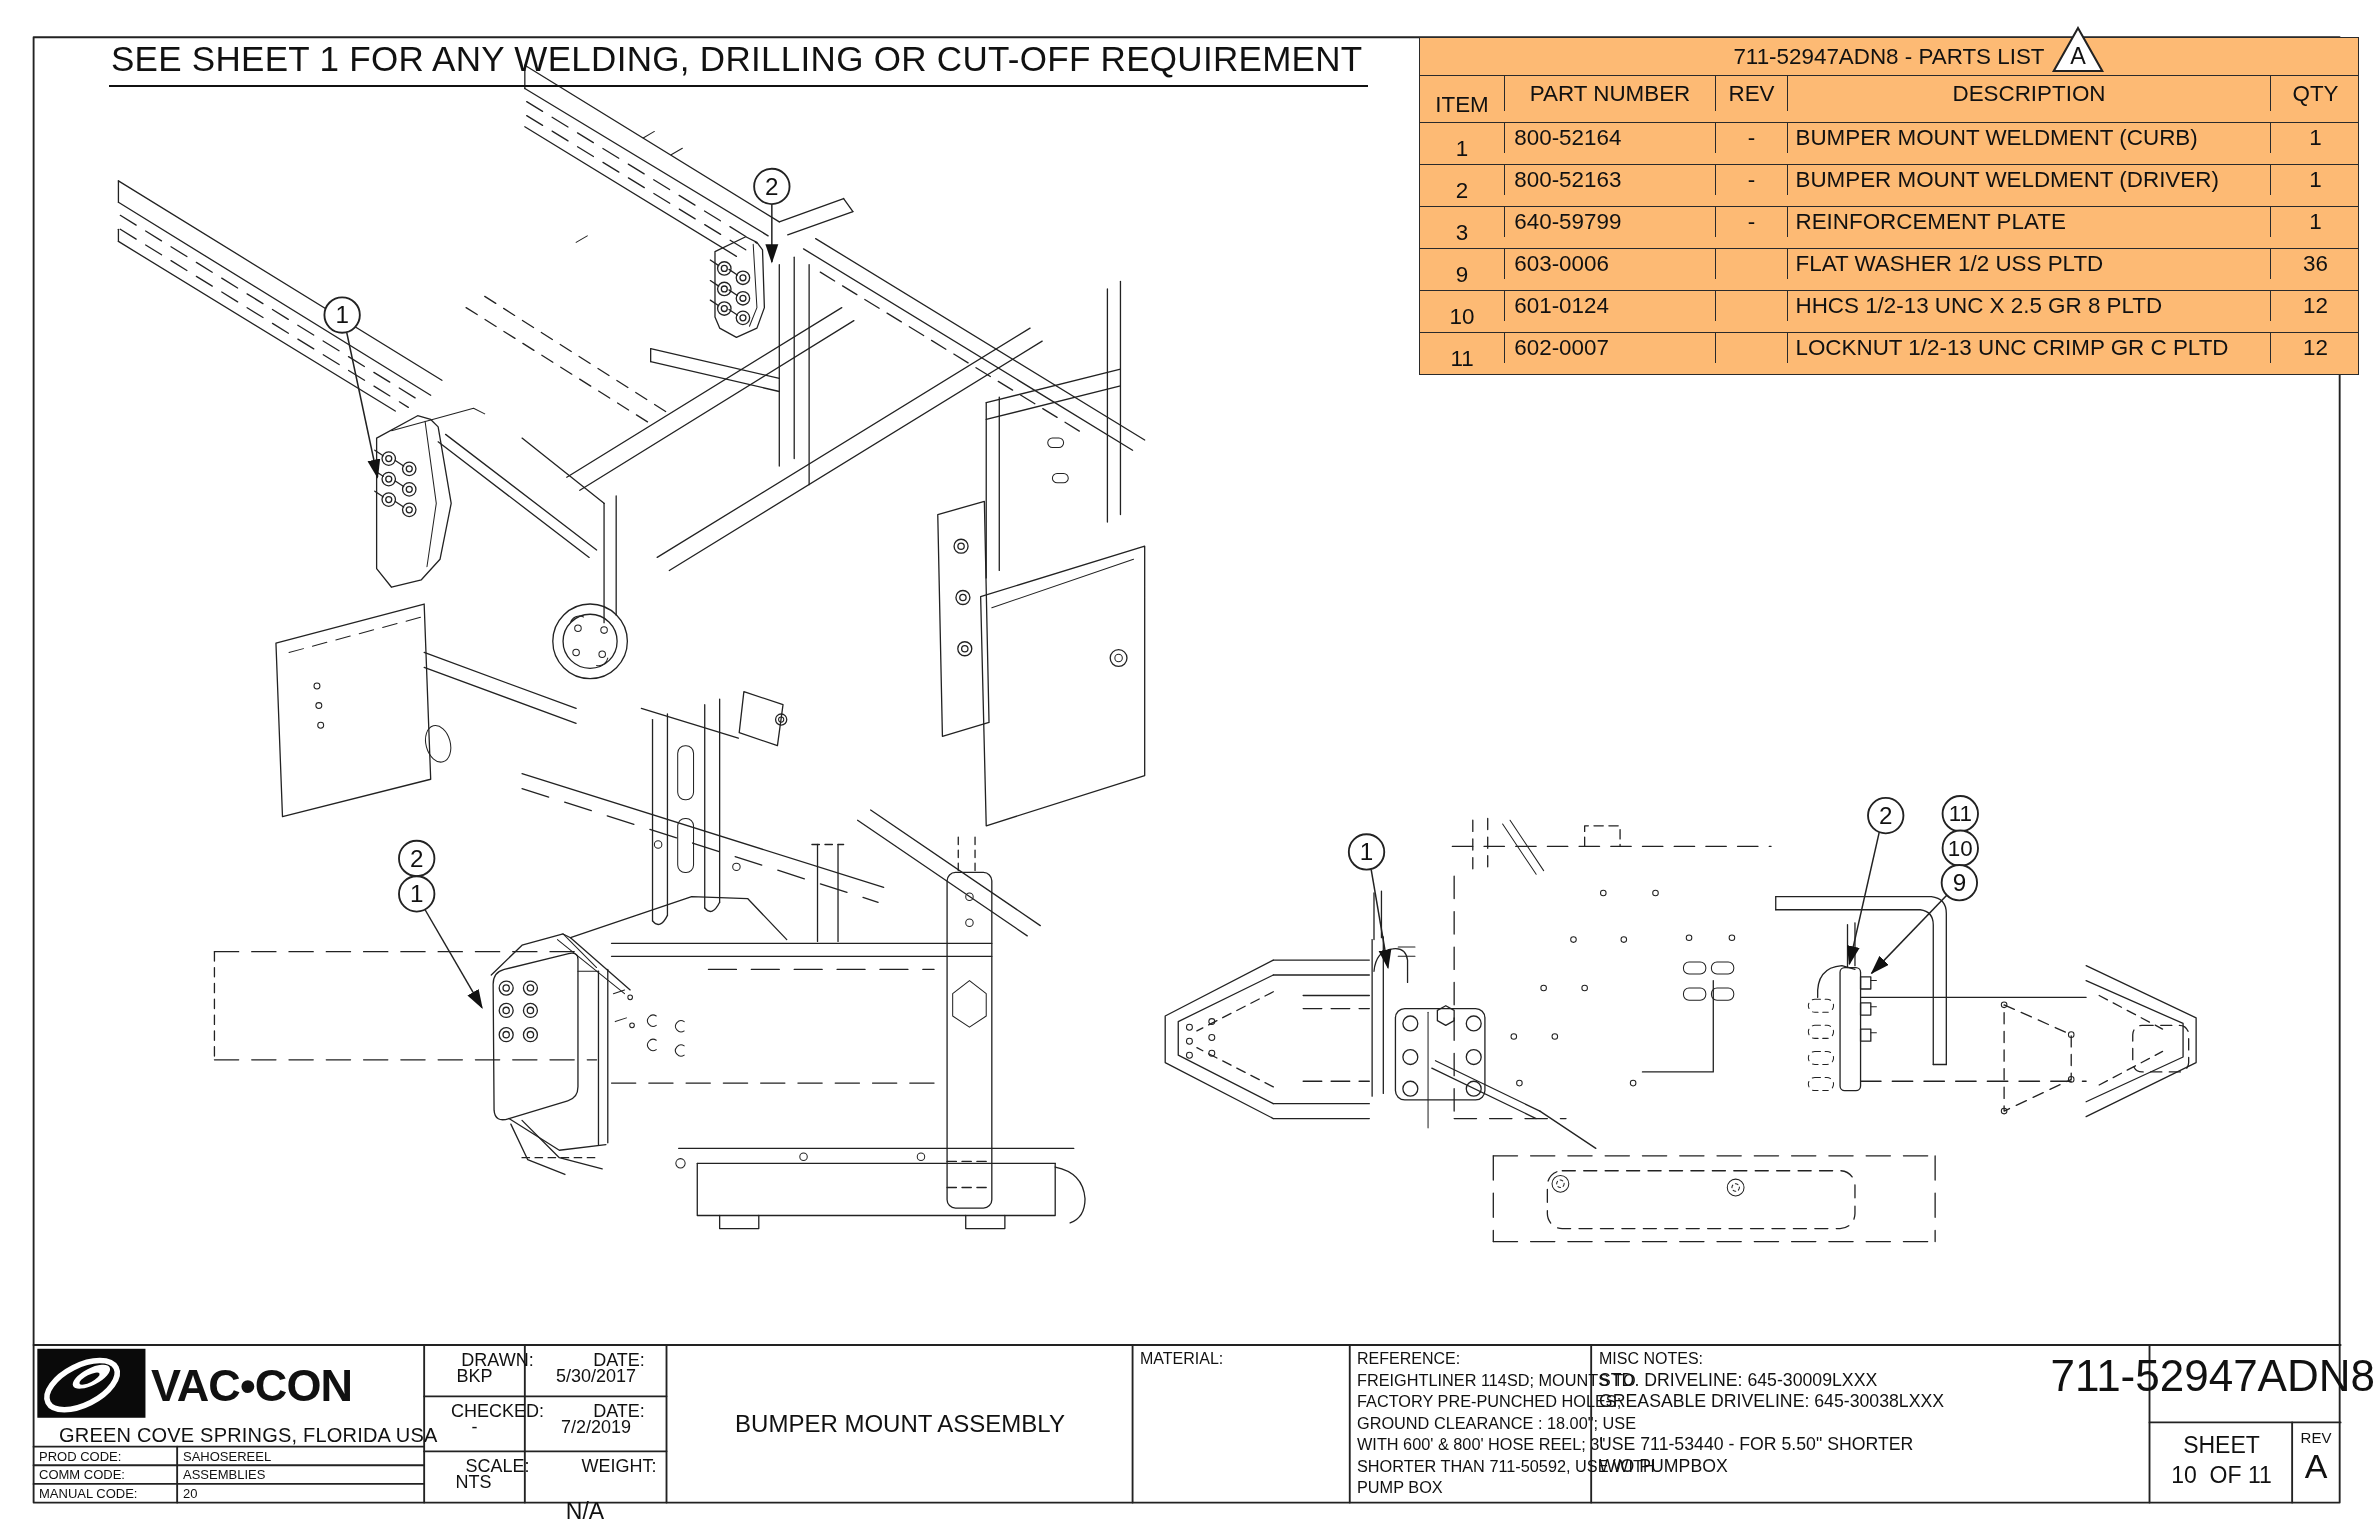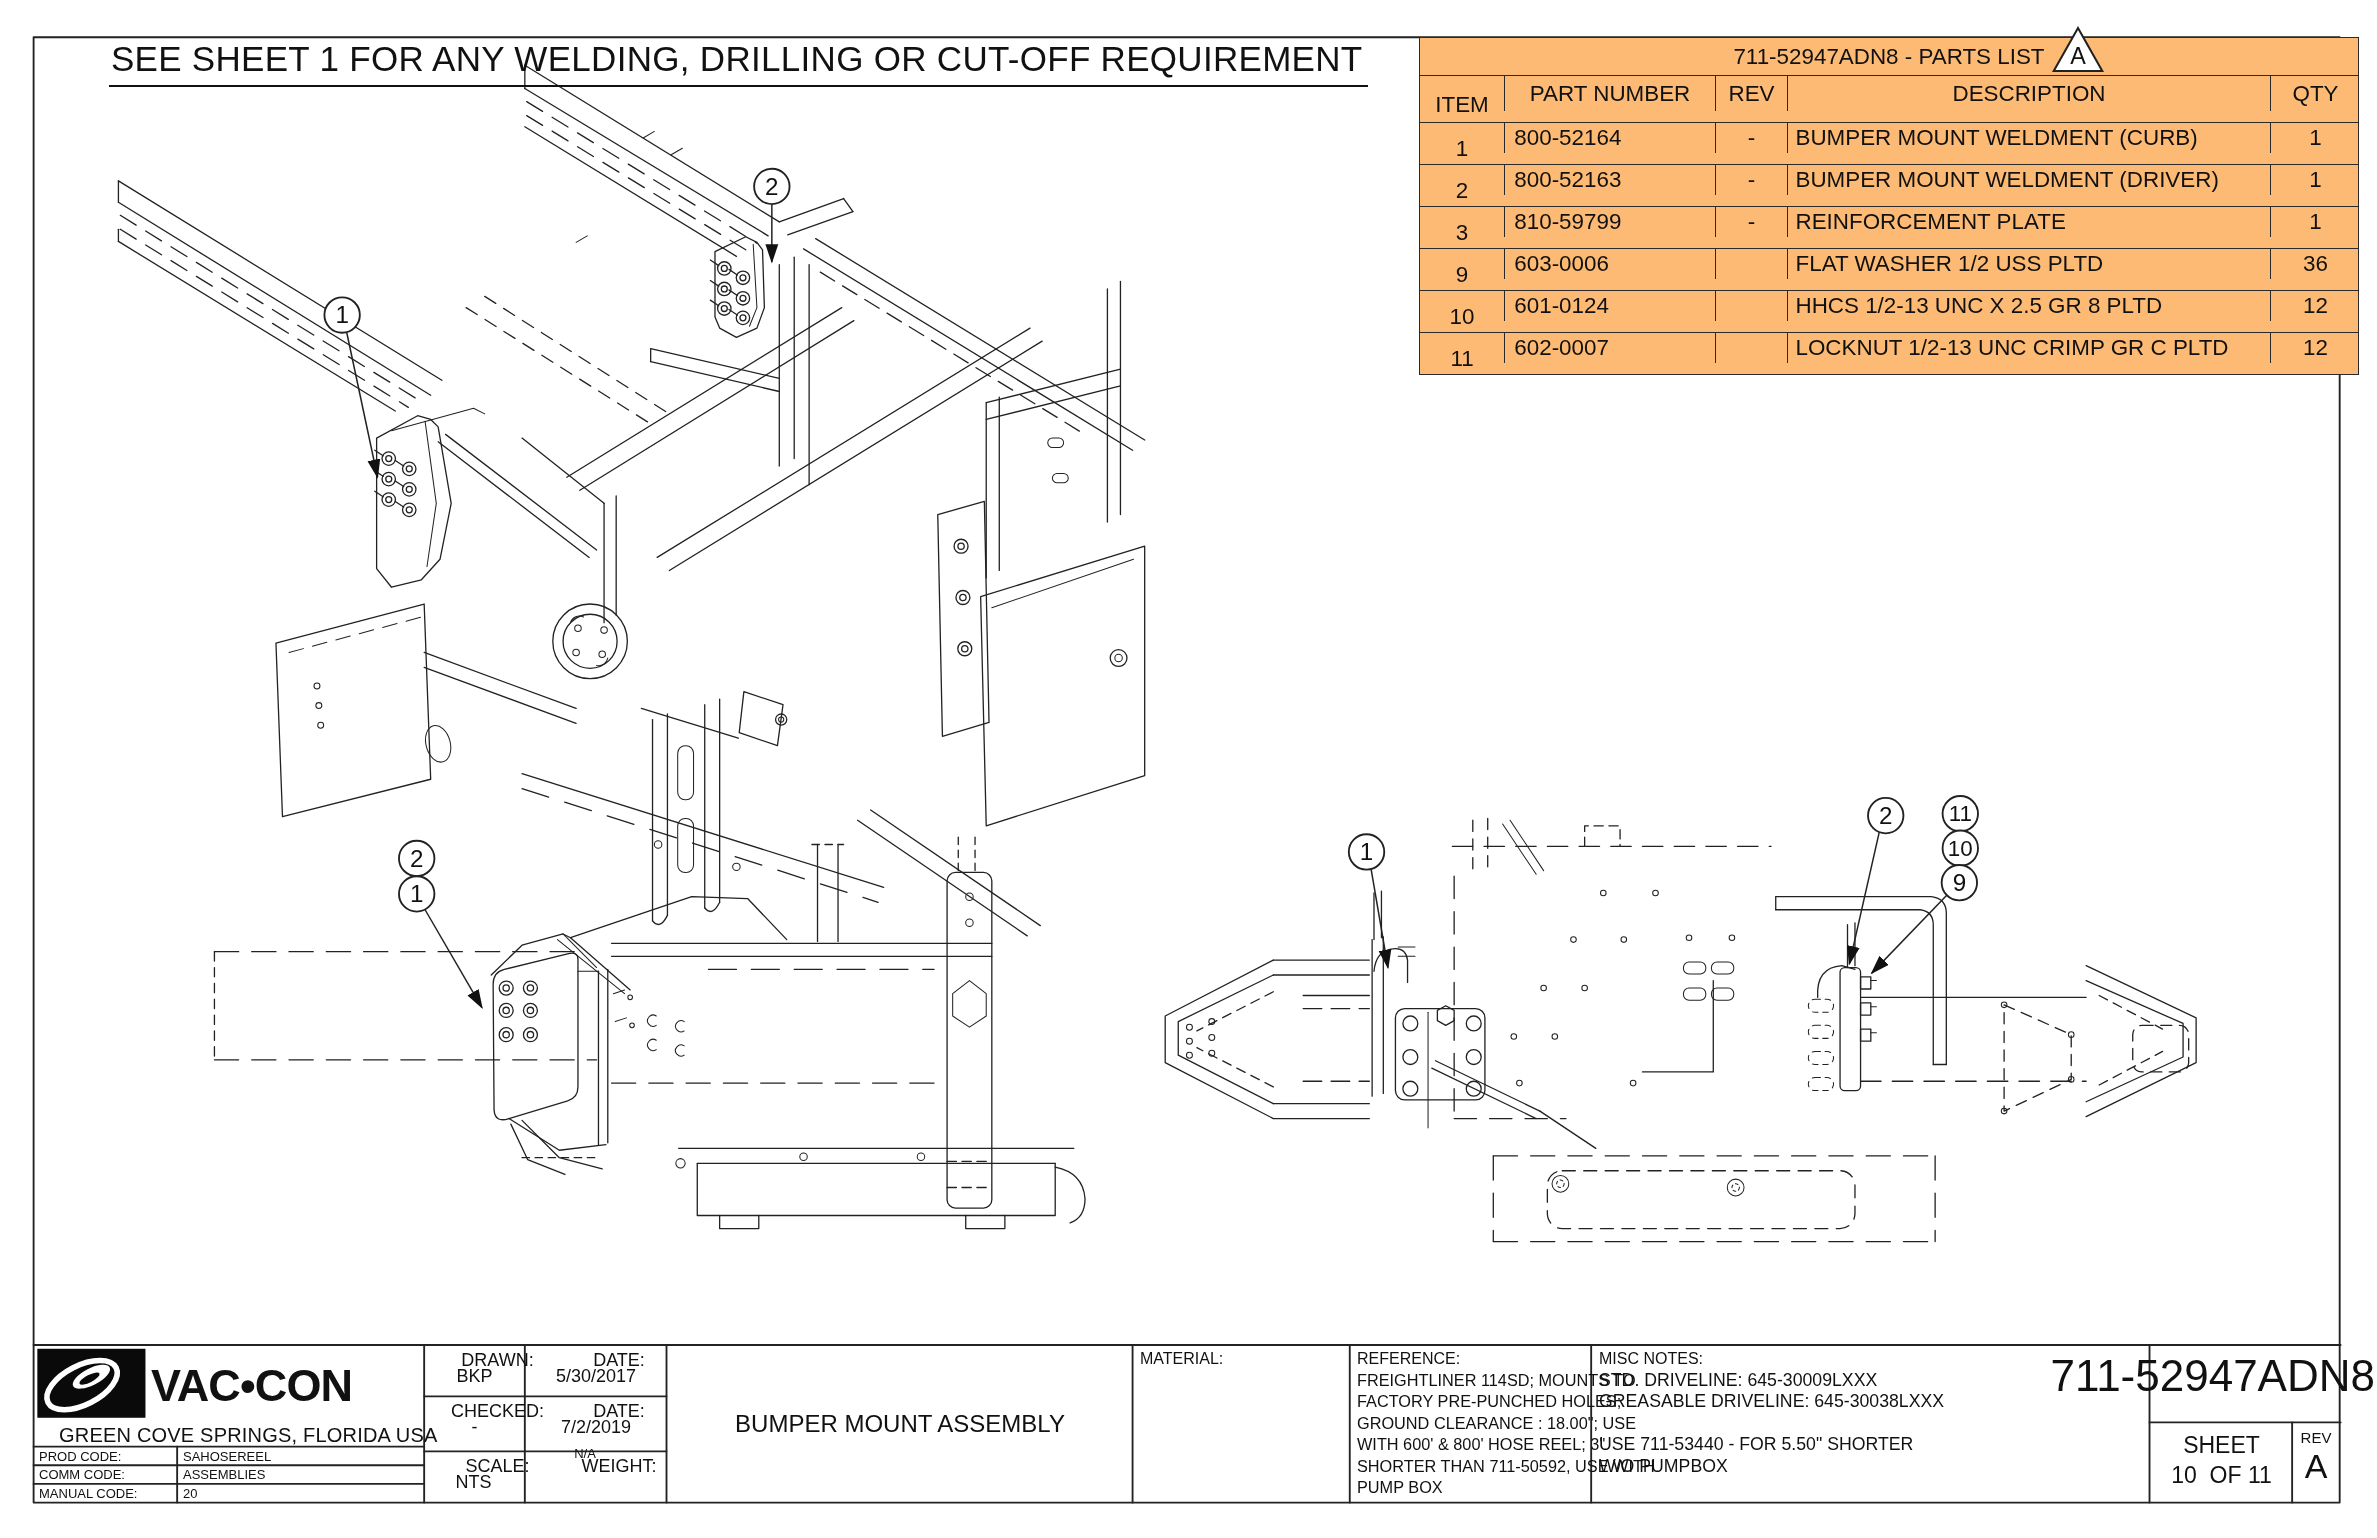--- a/index.html
+++ b/index.html
@@ -449,21 +449,21 @@
   </div>
   <div class="prow">
     <div class="c-item">2</div>
     <div class="c-pn">800-52163</div>
     <div class="c-rev">-</div>
     <div class="c-desc">BUMPER MOUNT WELDMENT (DRIVER)</div>
     <div class="c-qty">1</div>
   </div>
   <div class="prow">
     <div class="c-item">3</div>
-    <div class="c-pn">810-59799</div>
+    <div class="c-pn">640-59799</div>
     <div class="c-rev">-</div>
     <div class="c-desc">REINFORCEMENT PLATE</div>
     <div class="c-qty">1</div>
   </div>
   <div class="prow">
     <div class="c-item">9</div>
     <div class="c-pn">603-0006</div>
     <div class="c-rev"></div>
     <div class="c-desc">FLAT WASHER 1/2 USS PLTD</div>
     <div class="c-qty">36</div>
@@ -500,21 +500,21 @@
 <div class="tb ctr val" style="left:525px;width:142px;top:1366px">5/30/2017</div>
 
 <div class="tb ctr lbl" style="left:424px;width:101px;top:1401px">CHECKED:</div>
 <div class="tb ctr val" style="left:424px;width:101px;top:1417px">-</div>
 <div class="tb ctr lbl" style="left:525px;width:142px;top:1401px">DATE:</div>
 <div class="tb ctr val" style="left:525px;width:142px;top:1417px">7/2/2019</div>
 
 <div class="tb ctr lbl" style="left:424px;width:101px;top:1456px">SCALE:</div>
 <div class="tb ctr val" style="left:424px;width:99px;top:1472px">NTS</div>
 <div class="tb ctr lbl" style="left:525px;width:142px;top:1456px">WEIGHT:</div>
-<div class="tb ctr" style="left:525px;width:120px;top:1446px;font-size:13px">N/A</div>
+<div class="tb ctr" style="left:525px;width:120px;top:1498px;font-size:23px">N/A</div>
 
 <div id="dwg-title">BUMPER MOUNT ASSEMBLY</div>
 
 <div class="tb note-lbl" style="left:1140px;top:1350px">MATERIAL:</div>
 
 <div class="tb note-lbl" style="left:1357px;top:1350px">REFERENCE:</div>
 <div style="position:absolute;left:1357px;top:1370px">
   <div class="note-line">FREIGHTLINER 114SD; MOUNTS TO</div>
   <div class="note-line">FACTORY PRE-PUNCHED HOLES;</div>
   <div class="note-line">GROUND CLEARANCE : 18.00"; USE</div>

